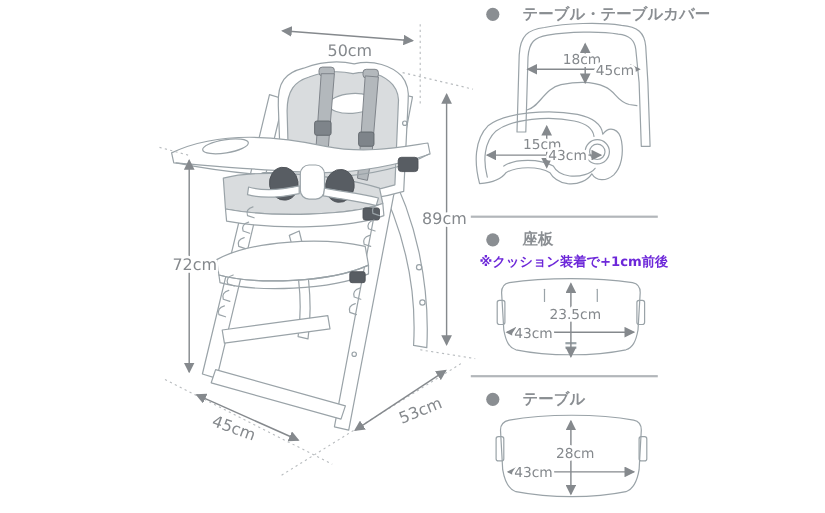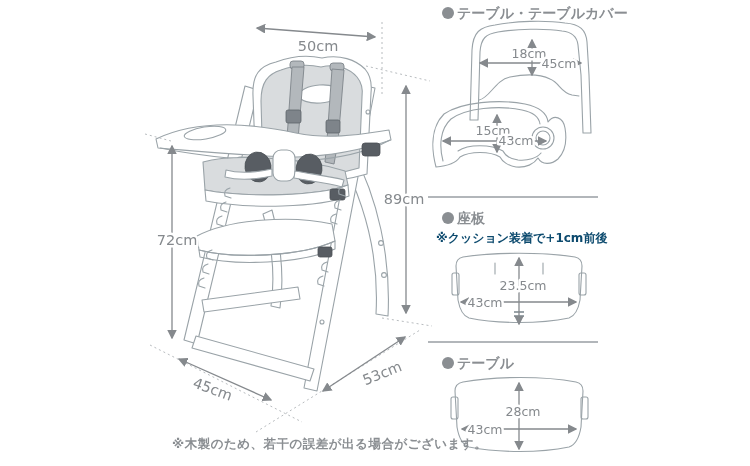--- a/index.html
+++ b/index.html
@@ -3,25 +3,25 @@
 <meta charset="utf-8">
 <style>
   html,body{margin:0;padding:0;background:#fff;}
   .canvas{
     position:relative;width:750px;height:466px;background:#ffffff;overflow:hidden;
     font-family:"DejaVu Sans","Liberation Sans",sans-serif;
   }
   .abs{position:absolute;}
   svg{display:block;}
   .sec-header{
-    display:flex;align-items:center;gap:3px;
+    display:flex;align-items:center;gap:21px;
     color:#8a8e92;font-size:14px;font-weight:bold;line-height:1;white-space:nowrap;
   }
   .bullet{width:12px;height:12px;border-radius:50%;background:#8a8e92;flex:0 0 auto;}
-  .sub-note{color:#0c4a6e;font-size:12px;font-weight:bold;white-space:nowrap;}
+  .sub-note{color:#6d28d9;font-size:12px;font-weight:bold;white-space:nowrap;}
   .divider{height:0;border-top:2px solid #b2b6ba;}
   .chair-note{color:#8a8e92;font-size:12.5px;font-weight:bold;letter-spacing:.5px;white-space:nowrap;}
   
   .ln{fill:none;stroke:#9aa3a8;stroke-width:1.1;stroke-linejoin:round;stroke-linecap:round;}
   .lnf{fill:#ffffff;stroke:#9aa3a8;stroke-width:1.1;stroke-linejoin:round;}
   .cush{fill:#d9dcde;stroke:#9aa3a8;stroke-width:1.1;stroke-linejoin:round;}
   .dark{fill:#585d63;stroke:#4c5156;stroke-width:.8;}
   .strap{fill:#b3b8bc;stroke:#7e848a;stroke-width:.9;}
   .dot{fill:none;stroke:#b8bcbf;stroke-width:1;stroke-dasharray:2 3;}
   .arw{fill:none;stroke:#85898d;stroke-width:1.3;}
@@ -201,15 +201,14 @@
   </div>
   <div class="abs sub-note" style="left:436px;top:230px;">※クッション装着で+1cm前後</div>
 
   <div class="abs divider" style="left:428px;top:341px;width:170px;"></div>
 
   <div class="abs sec-header" style="left:442px;top:356px;">
     <span class="bullet"></span>
     <span>テーブル</span>
   </div>
 
-  <div class="abs chair-note" style="left:172px;top:436px;">※木製のため、若干の誤差が出る場合がございます。</div>
 
 </div>
 
 </body></html>

